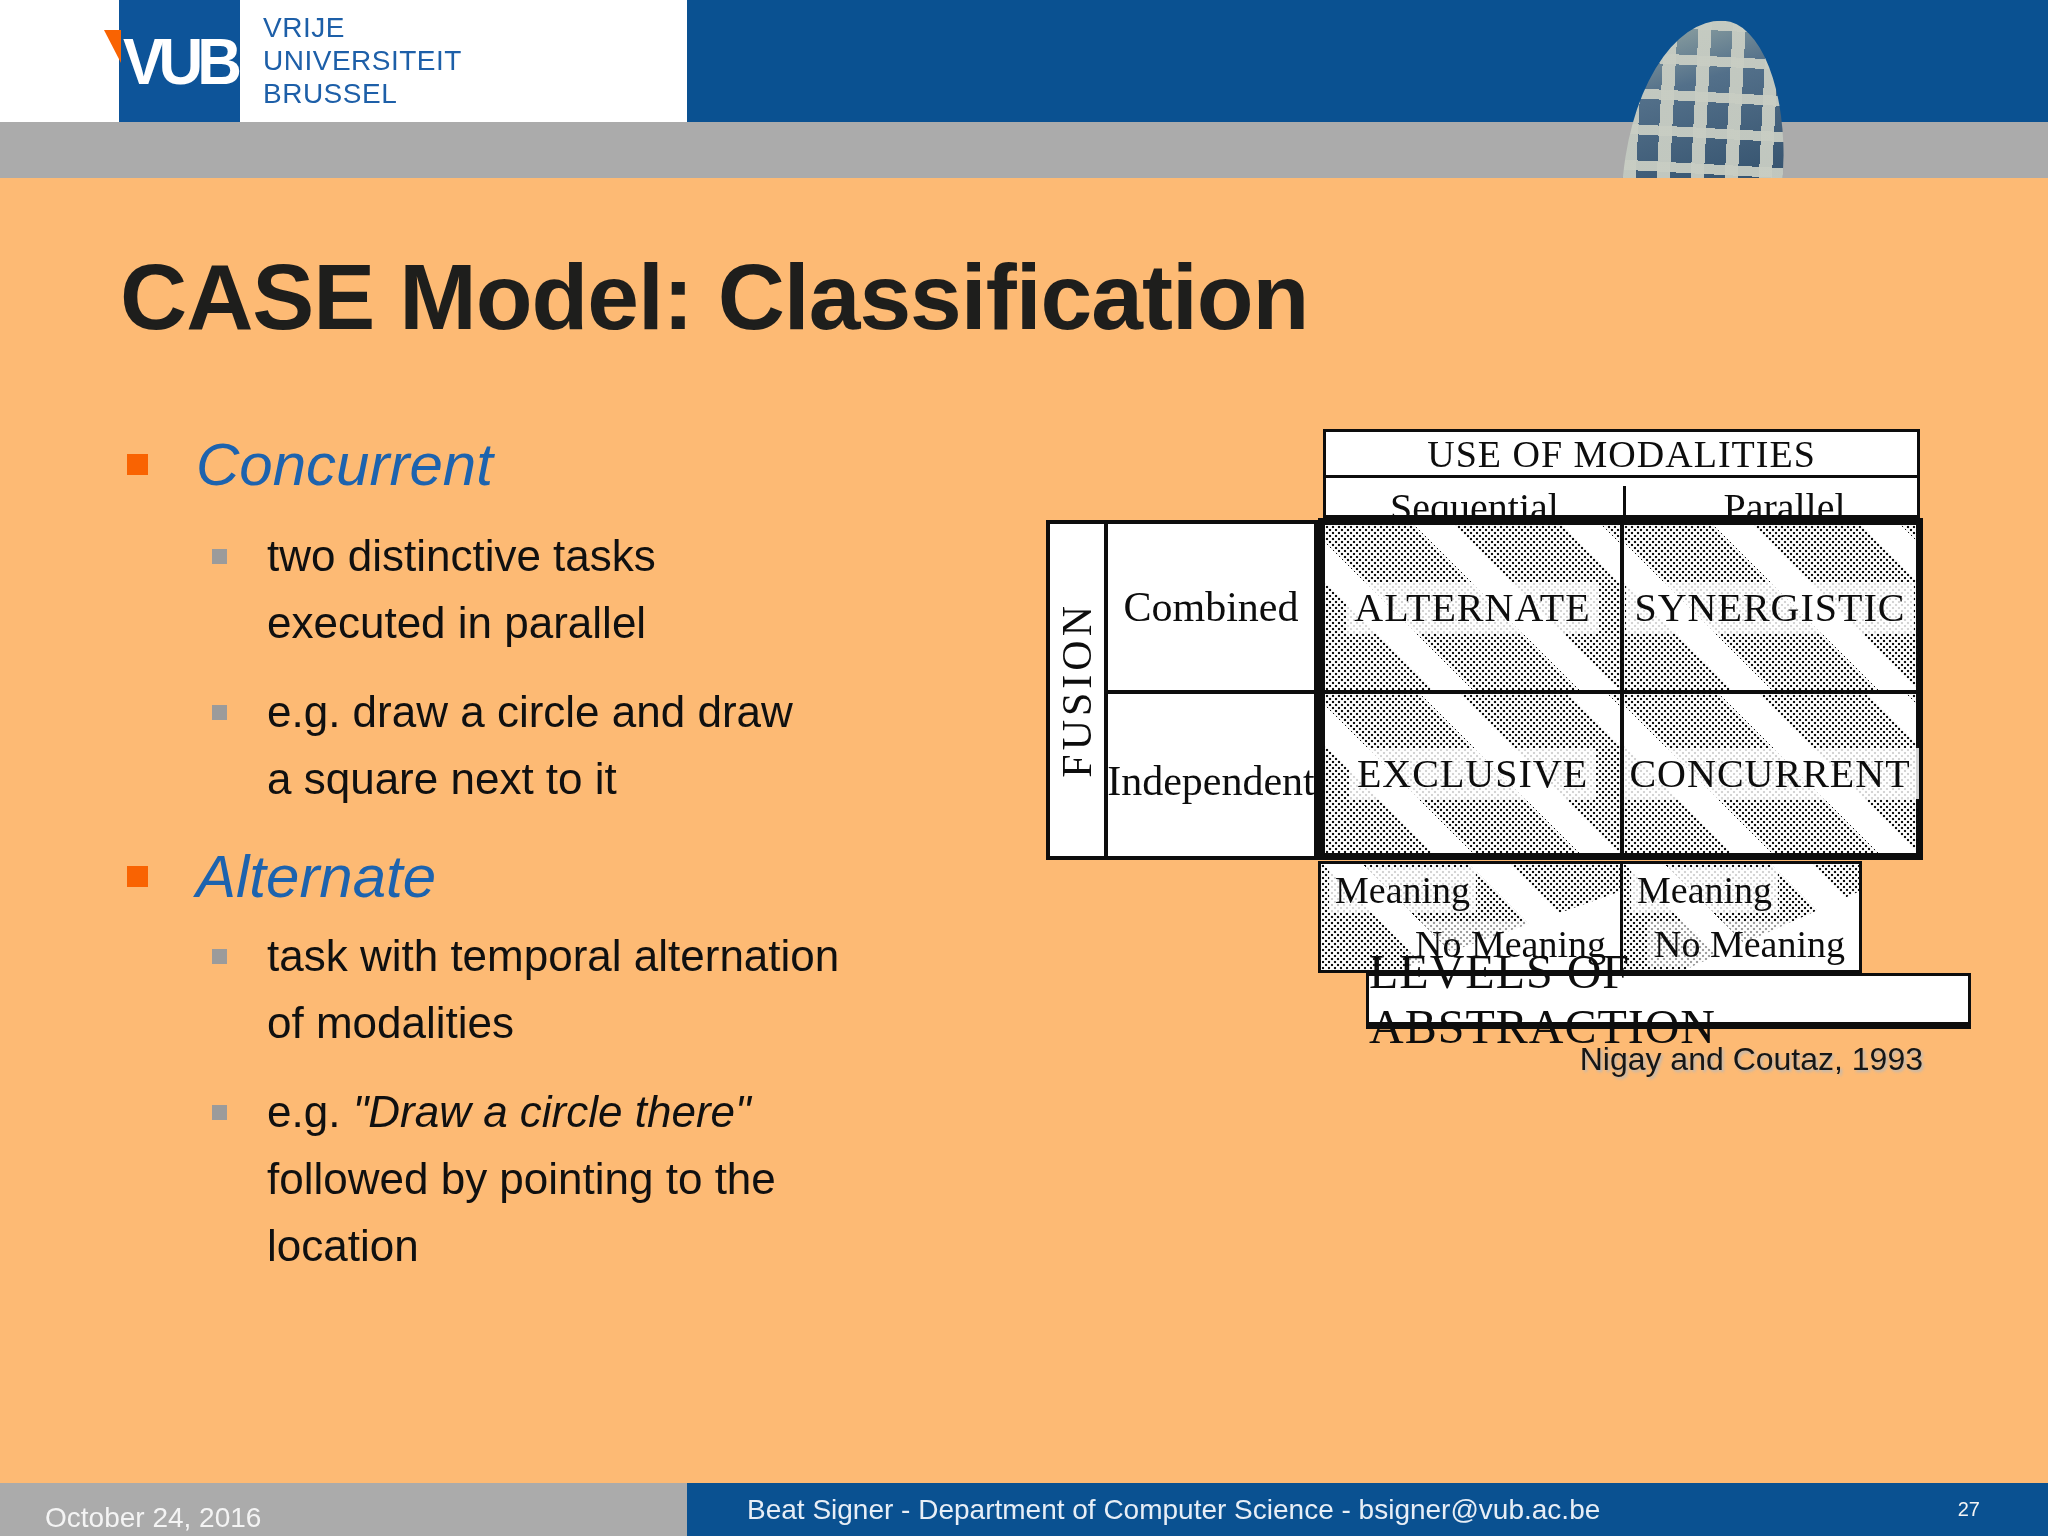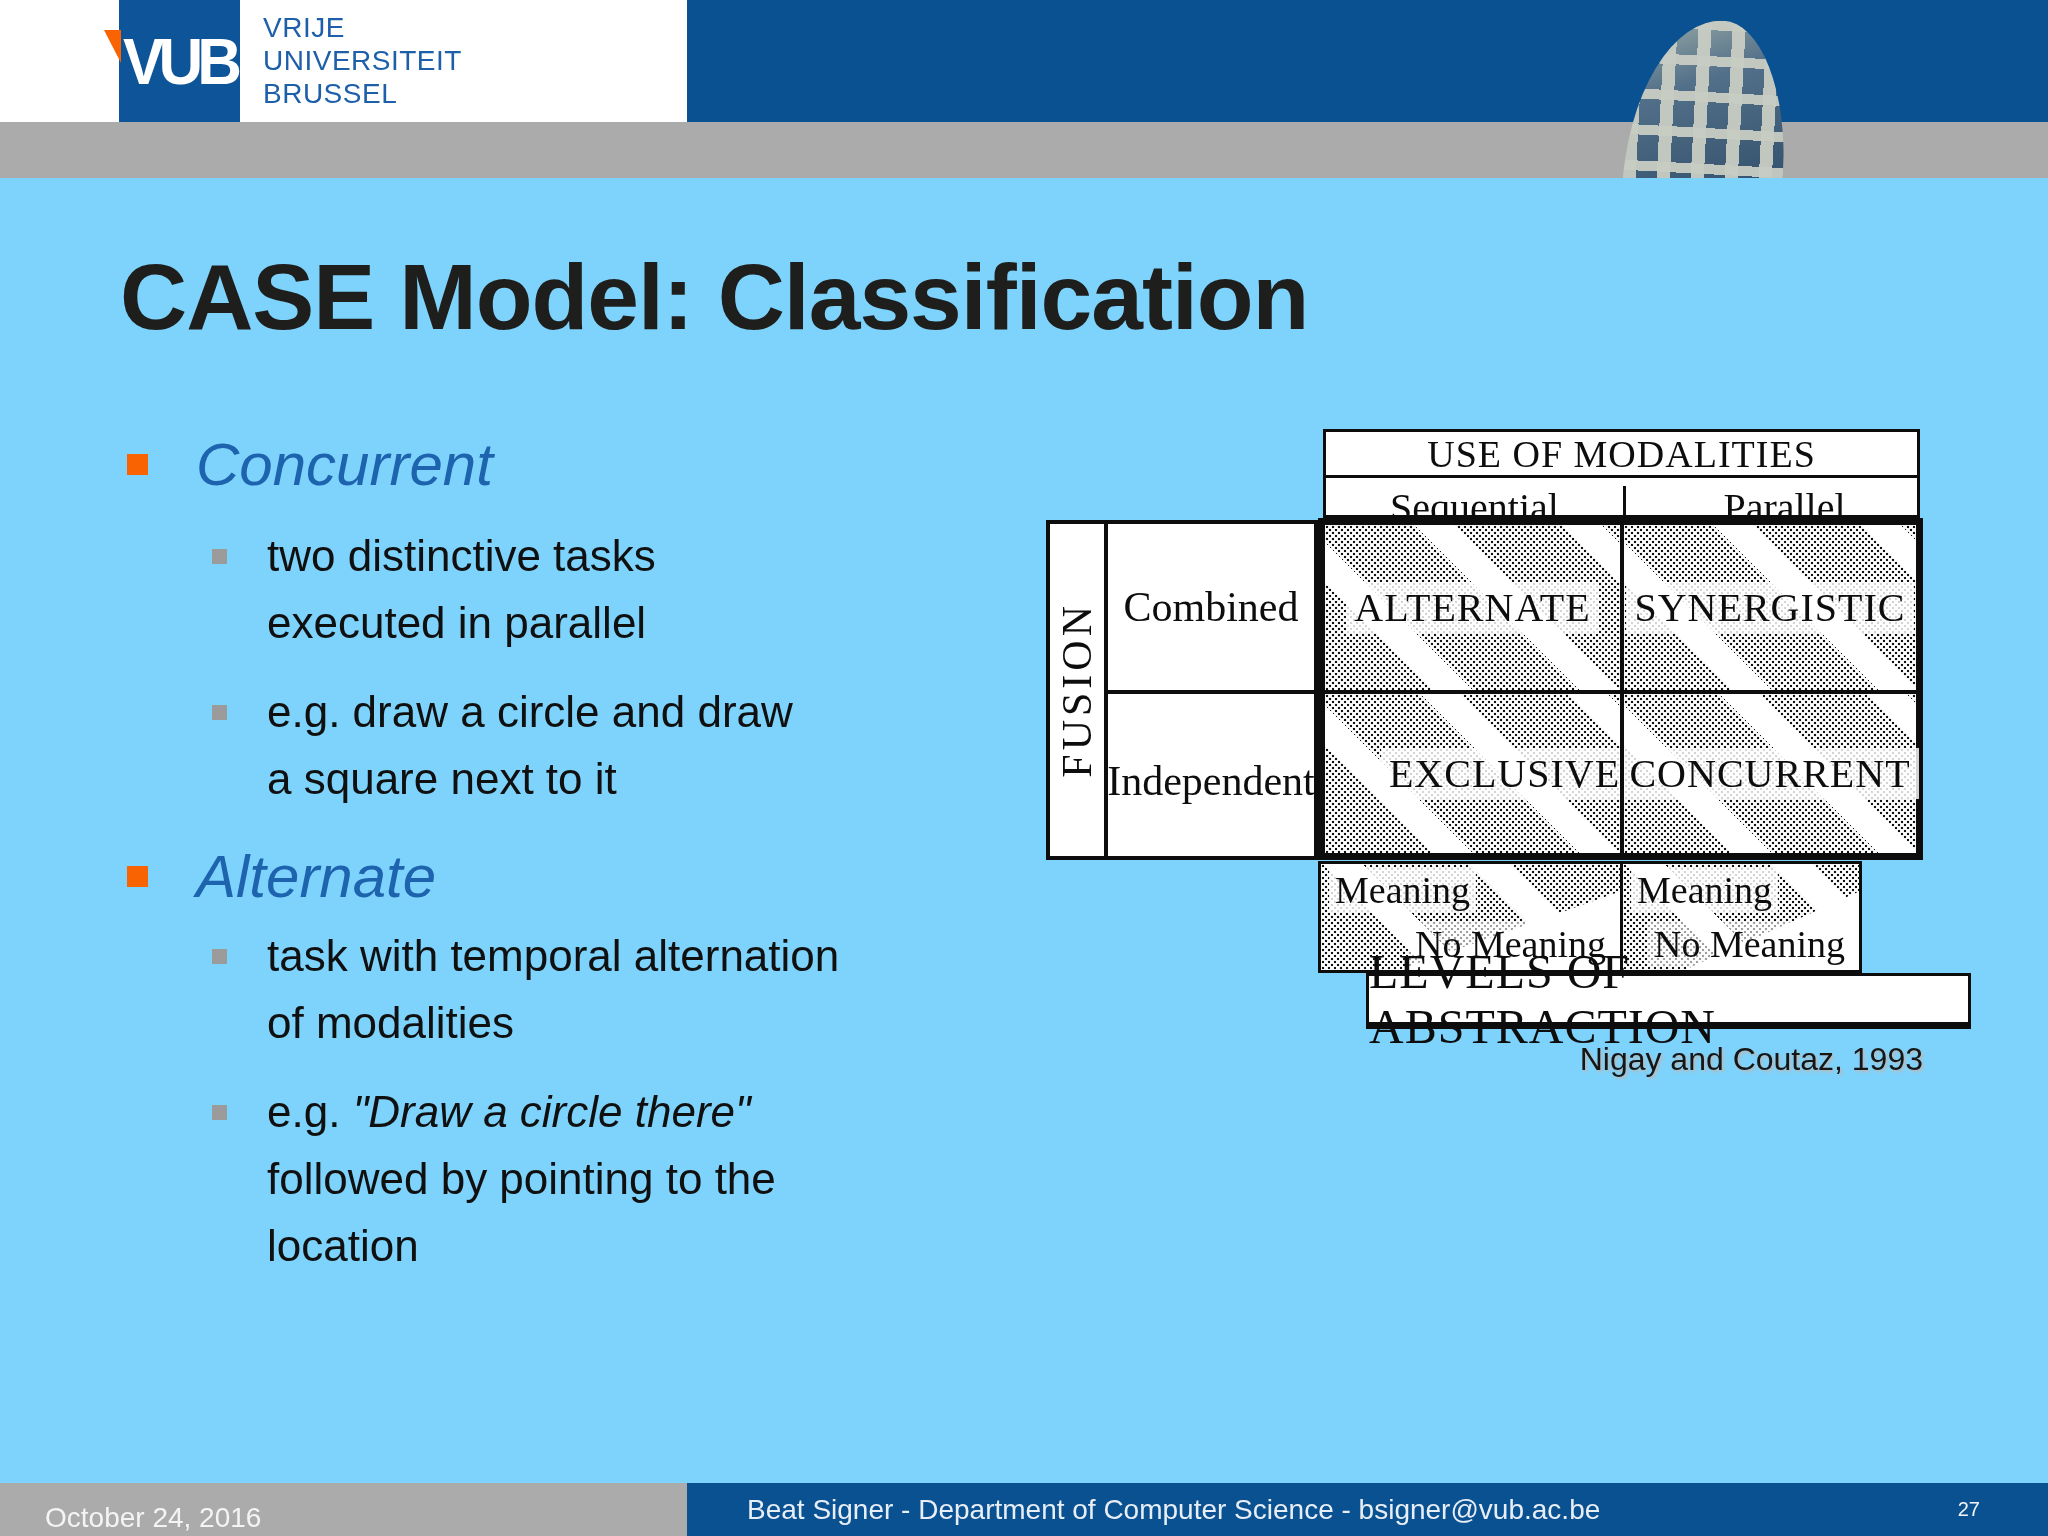--- a/index.html
+++ b/index.html
@@ -1,16 +1,16 @@
 <!DOCTYPE html>
 <html><head>
 <meta charset="utf-8">
 <style>
   html,body{margin:0;padding:0;background:#ffffff;}
-  #slide{position:relative;width:2048px;height:1536px;background:#7dd3fc;overflow:hidden;
+  #slide{position:relative;width:2048px;height:1536px;background:#fdba74;overflow:hidden;
          font-family:"Liberation Sans","DejaVu Sans",sans-serif;}
   .abs{position:absolute;}
   .serif{font-family:"Liberation Serif","DejaVu Serif",serif;}
 
   
   .hdr-white{left:0;top:0;width:687px;height:122px;background:#ffffff;}
   .hdr-blue{left:687px;top:0;width:1361px;height:122px;background:#0a5191;}
   .hdr-gray{left:0;top:122px;width:2048px;height:56px;background:#ababab;}
   .logo-square{left:119px;top:0;width:121px;height:122px;background:#0d5499;
                display:flex;align-items:center;justify-content:center;}
@@ -173,21 +173,21 @@
       <div class="frow" style="top:176px;height:162px;">Independent</div>
     </div>
 
     <div class="grid" style="left:272px;top:89px;width:605px;height:342px;">
       <div class="gcell dotted" style="left:0;top:0;width:295px;height:165px;">
         <span class="cell-word">ALTERNATE</span>
       </div>
       <div class="gcell dotted" style="left:299px;top:0;right:0;height:165px;">
         <span class="cell-word">SYNERGISTIC</span>
       </div>
-      <div class="gcell dotted" style="left:0;top:169px;width:295px;bottom:0;padding-left:32px;">
+      <div class="gcell dotted" style="left:0;top:169px;width:295px;bottom:0;">
         <span class="cell-word">EXCLUSIVE</span>
       </div>
       <div class="gcell dotted" style="left:299px;top:169px;right:0;bottom:0;">
         <span class="cell-word">CONCURRENT</span>
       </div>
       <div class="gdiv-v" style="left:295px;top:0;bottom:0;"></div>
       <div class="gdiv-h" style="top:165px;left:0;right:0;"></div>
     </div>
 
     <div class="dbox" style="left:272px;top:432px;width:544px;height:112px;">

